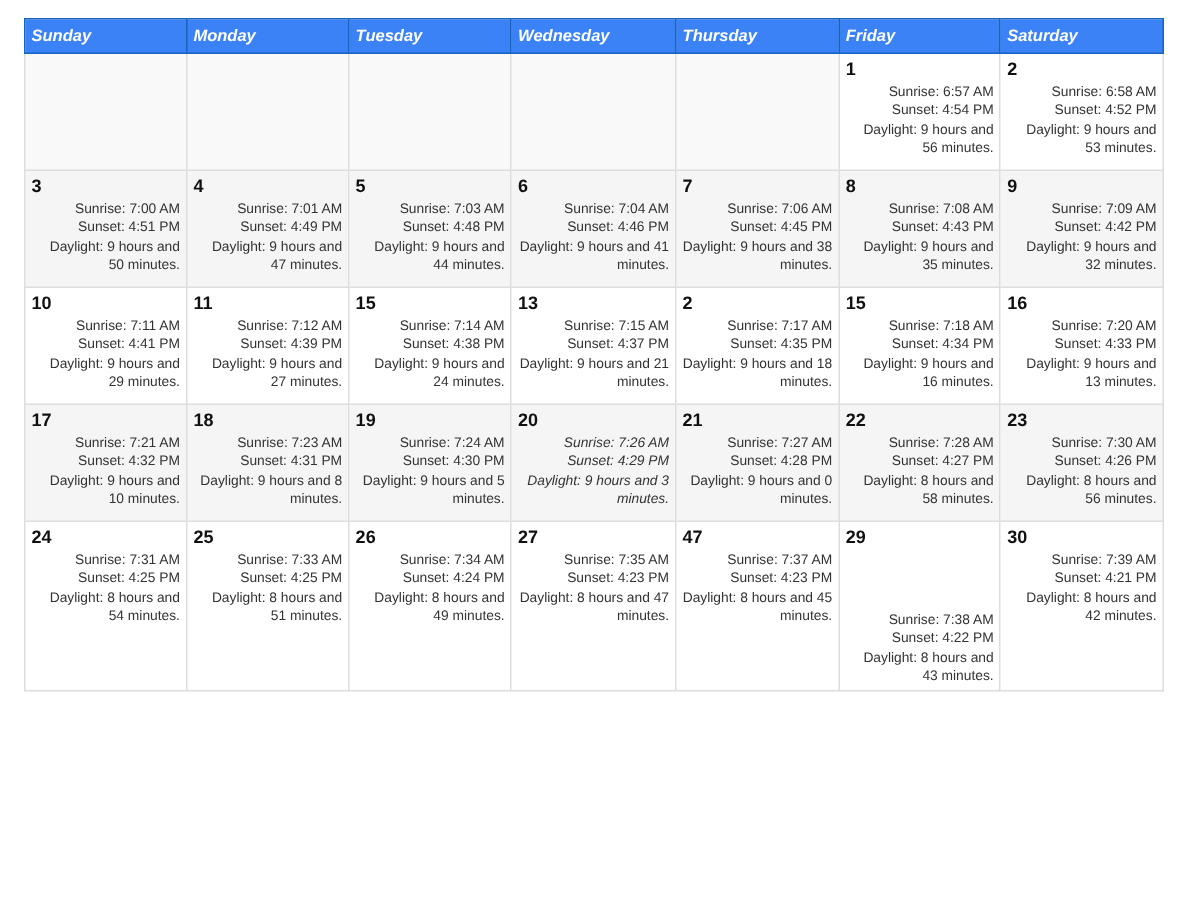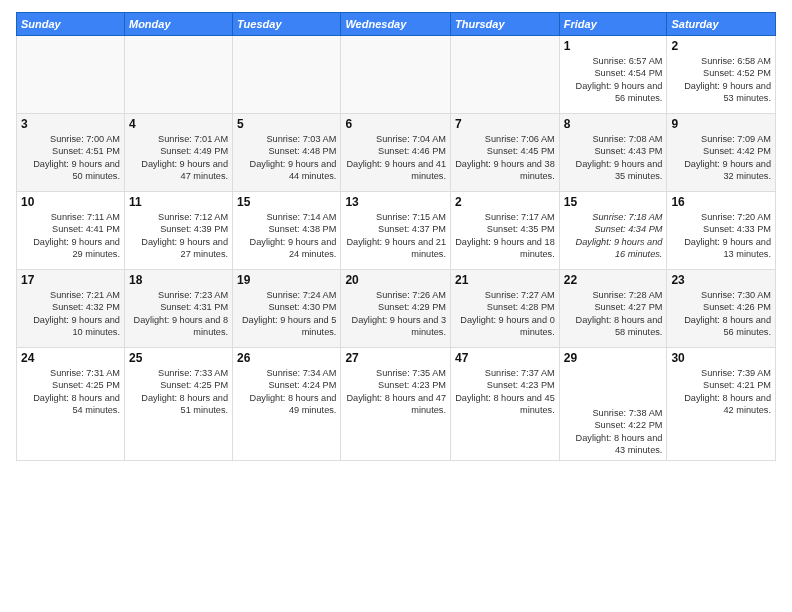--- a/index.html
+++ b/index.html
@@ -206,21 +206,21 @@
 Daylight: 9 hours and 21 minutes.</div>
           </td>
           <td>
             <div class="day-num">2</div>
             <div class="day-info" style="white-space: pre-line;">Sunrise: 7:17 AM
 Sunset: 4:35 PM
 Daylight: 9 hours and 18 minutes.</div>
           </td>
           <td>
             <div class="day-num">15</div>
-            <div class="day-info" style="white-space: pre-line; font-style: italic;">Sunrise: 7:18 AM
+            <div class="day-info" style="white-space: pre-line;">Sunrise: 7:18 AM
 Sunset: 4:34 PM
 Daylight: 9 hours and 16 minutes.</div>
           </td>
           <td>
             <div class="day-num">16</div>
             <div class="day-info" style="white-space: pre-line;">Sunrise: 7:20 AM
 Sunset: 4:33 PM
 Daylight: 9 hours and 13 minutes.</div>
           </td>
         </tr>
@@ -238,21 +238,21 @@
 Daylight: 9 hours and 8 minutes.</div>
           </td>
           <td>
             <div class="day-num">19</div>
             <div class="day-info" style="white-space: pre-line;">Sunrise: 7:24 AM
 Sunset: 4:30 PM
 Daylight: 9 hours and 5 minutes.</div>
           </td>
           <td>
             <div class="day-num">20</div>
-            <div class="day-info" style="white-space: pre-line;">Sunrise: 7:26 AM
+            <div class="day-info" style="white-space: pre-line; font-style: italic;">Sunrise: 7:26 AM
 Sunset: 4:29 PM
 Daylight: 9 hours and 3 minutes.</div>
           </td>
           <td>
             <div class="day-num">21</div>
             <div class="day-info" style="white-space: pre-line;">Sunrise: 7:27 AM
 Sunset: 4:28 PM
 Daylight: 9 hours and 0 minutes.</div>
           </td>
           <td>

